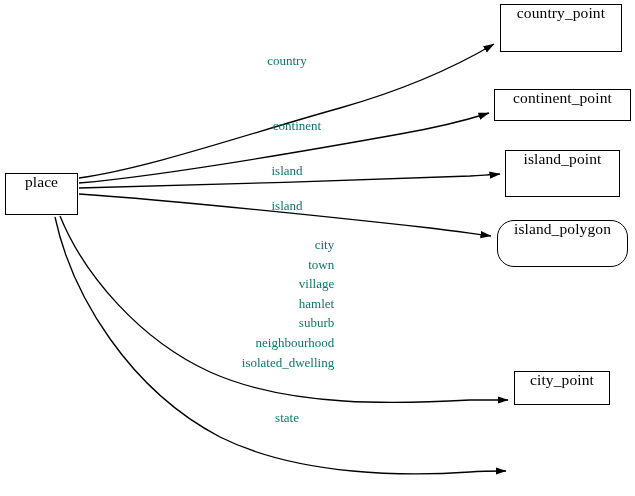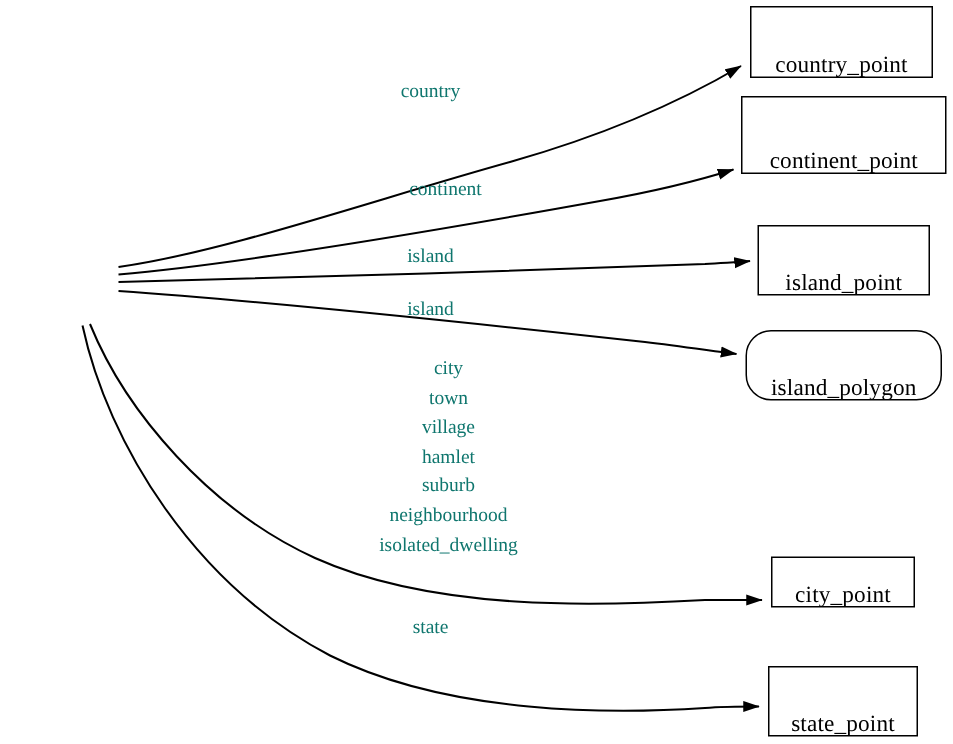--- a/index.html
+++ b/index.html
@@ -26,21 +26,21 @@
     top: 0;
     width: 635px;
     height: 496px;
   }
   .node-box {
     position: absolute;
     box-sizing: border-box;
     border: 1px solid #000000;
     background: #ffffff;
     display: flex;
-    align-items: flex-end;
+    align-items: flex-start;
     justify-content: center;
     font-size: 15.5px;
     line-height: 1;
     letter-spacing: 0.1px;
     white-space: nowrap;
     color: #000000;
   }
   .edge-label {
     position: absolute;
     font-size: 13px;
@@ -68,54 +68,54 @@
     <g id="edge-paths" fill="none" stroke="#000000" stroke-width="1.35" marker-end="url(#arrowhead)">
         <path d="M 79,178 C 150,168 250,133 340,108 C 400,91 450,70 494,44"></path>
         <path d="M 79,183 C 160,176 300,152 400,134 C 440,127 470,119 489,113"></path>
         <path d="M 79,188 C 180,186 360,180 470,176 C 483,175 491,175 500,174"></path>
         <path d="M 79,194 C 180,201 330,217 430,228 C 455,231 475,234 491,236"></path>
         <path d="M 60,216 C 84,275 140,340 210,372 C 290,408 400,404 470,400 C 481,400 492,400 508,400"></path>
         <path d="M 55,217 C 72,296 130,390 220,437 C 300,477 410,476 470,472 C 482,471 494,471 506,471"></path>
       </g>
   </svg>
 
+  <div class="node-box" style="left: 5px; top: 173px; width: 73px; height: 42px;">
+      <span>place</span>
+    </div>
 
   <div class="node-box" style="left: 500px; top: 4px; width: 122px; height: 48px;">
       <span>country_point</span>
     </div>
 
-  <div class="node-box" style="left: 494px; top: 64px; width: 137px; height: 52px; font-family: Liberation Serif, serif;">
+  <div class="node-box" style="left: 494px; top: 89px; width: 137px; height: 32px; font-family: Liberation Serif, serif;">
       <span>continent_point</span>
     </div>
 
   <div class="node-box" style="left: 505px; top: 150px; width: 115px; height: 47px;">
       <span>island_point</span>
     </div>
 
   <div class="node-box" style="left: 497px; top: 220px; width: 131px; height: 47px; border-radius: 17px;">
       <span>island_polygon</span>
     </div>
 
   <div class="node-box" style="left: 514px; top: 371px; width: 96px; height: 34px;">
       <span>city_point</span>
     </div>
 
-  <div class="node-box" style="left: 512px; top: 444px; width: 100px; height: 47px;">
-      <span>state_point</span>
-    </div>
 
   <div class="edge-label" style="left: 287px; top: 61px; width: auto; text-align: left; white-space: pre; transform: translate(-50%, -50%);">country</div>
 
   <div class="edge-label" style="left: 287px; top: 126px; width: auto; text-align: left; white-space: pre; transform: translate(-50%, -50%); margin-left: 10px;">continent</div>
 
   <div class="edge-label" style="left: 287px; top: 171px; width: auto; text-align: left; white-space: pre; transform: translate(-50%, -50%);">island</div>
 
   <div class="edge-label" style="left: 287px; top: 206px; width: auto; text-align: left; white-space: pre; transform: translate(-50%, -50%);">island</div>
 
-  <div class="edge-label multi" style="left: 299px; top: 304px; width: auto; text-align: center; white-space: pre; transform: translate(-50%, -50%);">city
+  <div class="edge-label multi" style="left: 288px; top: 304px; width: auto; text-align: right; white-space: pre; transform: translate(-50%, -50%);">city
 town
 village
 hamlet
 suburb
 neighbourhood
 isolated_dwelling</div>
 
   <div class="edge-label" style="left: 287px; top: 418px; width: auto; text-align: left; white-space: pre; transform: translate(-50%, -50%);">state</div>
 
 </div>

